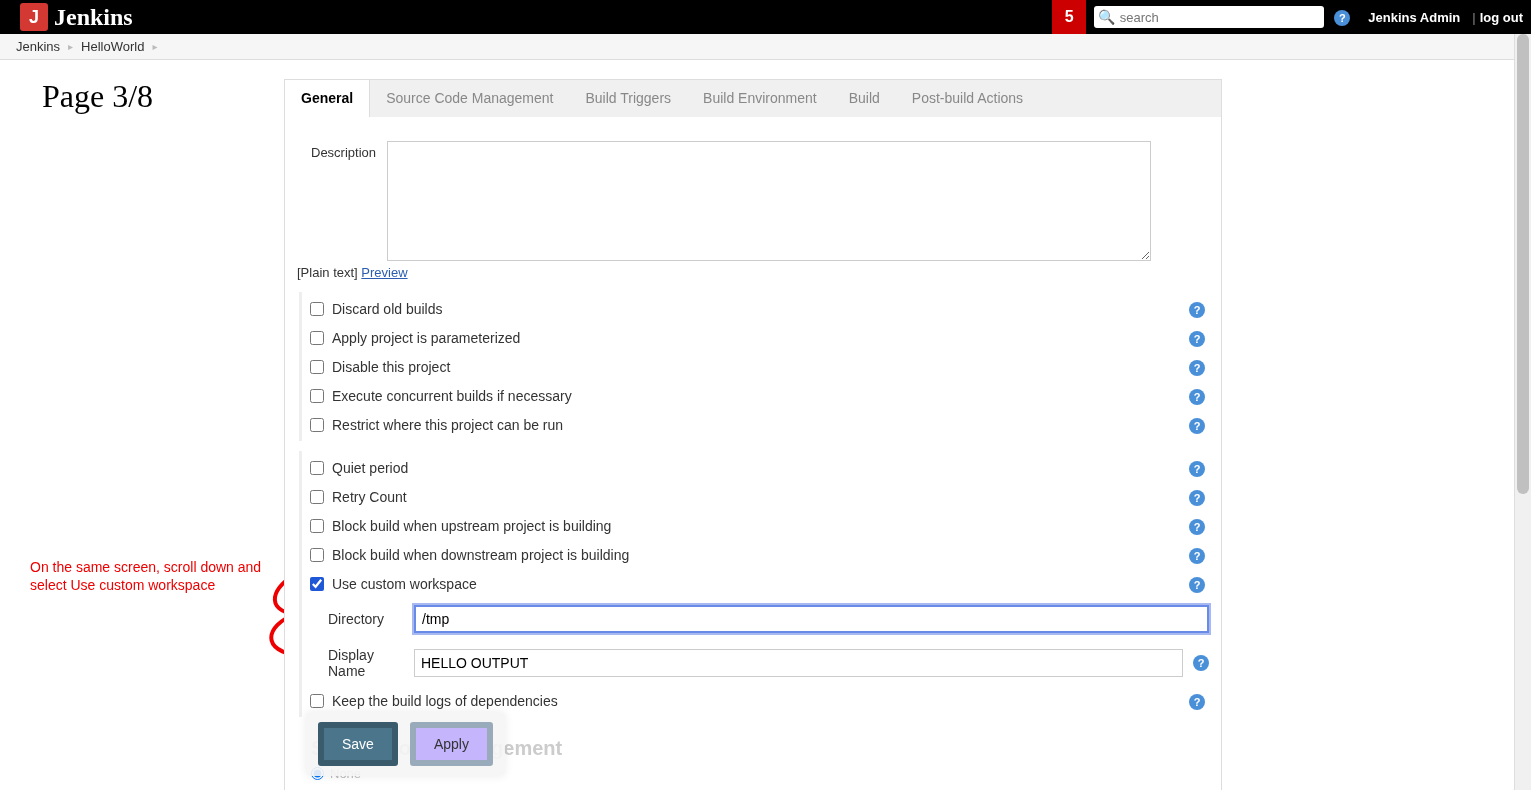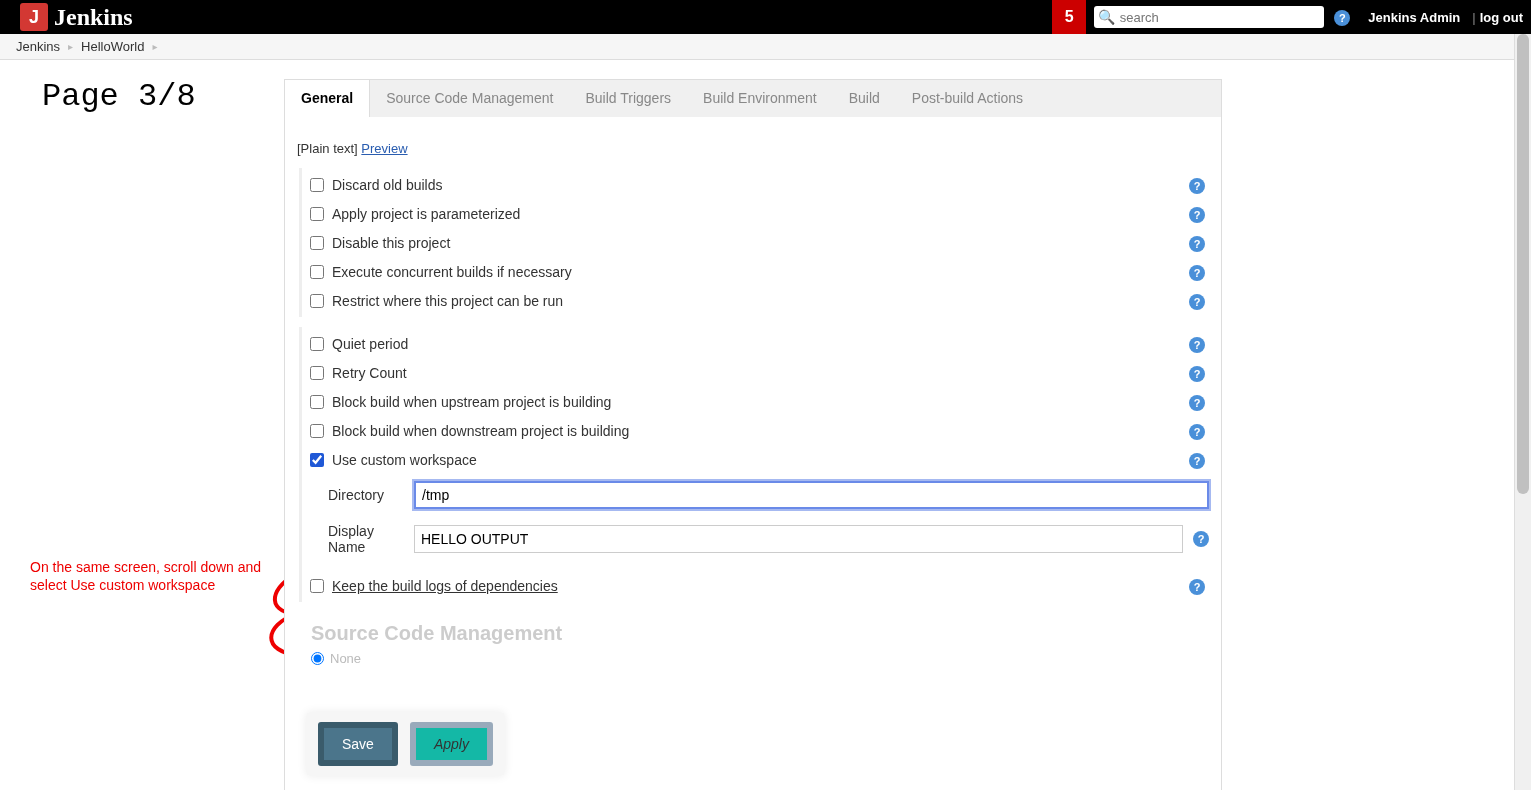--- a/index.html
+++ b/index.html
@@ -11,21 +11,21 @@
 .topbar-spacer { flex: 1; }
 .notif-badge { background: #cc0000; color: #fff; width: 34px; height: 34px; display: flex; align-items: center; justify-content: center; font-weight: bold; font-size: 16px; }
 .search-box { margin-left: 8px; display: flex; align-items: center; background: #fff; border-radius: 3px; padding: 1px 4px; width: 230px; height: 22px; }
 .search-box input { border: none; outline: none; font-size: 13px; color: #a16207; width: 100%; padding-left: 2px; }
 .help-icon { margin-left: 10px; color: #4a90d9; font-size: 14px; }
 .top-link { color: #fff; font-weight: bold; font-size: 13px; margin-left: 18px; text-decoration: none; }
 .top-sep { color: #888; margin-left: 12px; }
 .breadcrumb { background: #f6f6f6; border-bottom: 1px solid #ddd; padding: 4px 16px; height: 26px; display: flex; align-items: center; font-size: 13px; color: #666; }
 .breadcrumb .crumb { color: #333; }
 .breadcrumb .sep { color: #bbb; margin: 0 8px; font-size: 10px; }
-.page-indicator { position: absolute; left: 42px; top: 78px; font-family: Liberation Mono, monospace; font-size: 32px; font-weight: 400; color: #000; }
+.page-indicator { position: absolute; left: 42px; top: 78px; font-family: Liberation Serif, serif; font-size: 32px; font-weight: 400; color: #000; }
 .ann-left { position: absolute; left: 30px; top: 558px; color: #e00; font-size: 14px; line-height: 1.3; width: 250px; text-align:left; }
 .ann-dir { position: absolute; left: 526px; top: 600px; color: #e00; font-size: 14px; }
 .ann-name { position: absolute; left: 614px; top: 680px; color: #e00; font-size: 14px; }
 .main { position: absolute; left: 284px; top: 79px; width: 938px; }
 .tabs { display: flex; background: #f0f0f0; border: 1px solid #ddd; border-bottom: none; height: 38px; }
 .tab { padding: 10px 16px; color: #888; font-size: 14px; cursor: pointer; }
 .tab.active { background: #fff; color: #000; font-weight: bold; border-right: 1px solid #ddd; }
 .form-body { border: 1px solid #ddd; padding: 24px 12px 12px 12px; min-height: 700px; position: relative; background:#fff; border-top:none; }
 .desc-row { display: flex; margin-bottom: 4px; }
 .desc-label { width: 90px; padding-top: 4px; padding-left: 14px; }
@@ -41,21 +41,21 @@
 .sub-row { display: flex; align-items: center; margin-left: 18px; margin-top: 4px; height: 34px; }
 .sub-row .slabel { width: 86px; font-size: 14px; }
 .sub-row input[type=text] { flex:1; height: 28px; padding: 2px 6px; border: 1px solid #ccc; font-size: 14px; }
 .sub-row.highlight input { border: 2px solid #6a8ae8; outline: 2px solid rgba(106,138,232,.6); }
 .scm-head { font-size: 20px; color: #ccc; font-weight: bold; margin: 20px 0 6px 14px; }
 .scm-row { display: flex; align-items: center; margin-left: 14px; color: #bbb; font-size: 13px; }
 .scm-row input[type=radio] { margin-right: 6px; }
 .bottom-bar { position: absolute; left: 306px; bottom: 14px; display: flex; gap: 12px; background: rgba(245,245,245,.9); padding: 10px 12px; border-radius: 4px; box-shadow: 0 0 10px rgba(0,0,0,.08); }
 .btn { padding: 8px 18px; font-size: 14px; border: 6px solid #4c1d95; border-radius: 3px; cursor: pointer; }
 .btn-save { background: #4b758b; color: #fff; border-color: #3a5b6b; }
-.btn-apply { background: #14b8a6; color: #333; border-color: #9ab; font-style: italic; }
+.btn-apply { background: #c4b5fd; color: #333; border-color: #9ab; }
 .scroll-ind { position: absolute; right: 0; top: 34px; bottom: 0; width: 17px; background: #f0f0f0; border-left: 1px solid #ddd; }
 .scroll-thumb { position: absolute; right: 2px; top: 0; width: 12px; height: 460px; background: #c0c0c0; border-radius: 6px; }
 .red-arrow { position: absolute; pointer-events: none; }
 .search-glyph { color:#888; font-size:14px; margin-right:2px; }
 .qmark { display:inline-flex; width:16px; height:16px; border-radius:50%; background:#4a90d9; color:#fff; align-items:center; justify-content:center; font-size:11px; font-weight:bold; }
 </style>
 </head>
 <body>
 
 <div class="topbar">
@@ -98,20 +98,24 @@
   <div class="tabs">
     <div class="tab active">General</div>
     <div class="tab">Source Code Management</div>
     <div class="tab">Build Triggers</div>
     <div class="tab">Build Environment</div>
     <div class="tab">Build</div>
     <div class="tab">Post-build Actions</div>
   </div>
 
   <div class="form-body">
+    <div class="desc-row">
+      <div class="desc-label">Description</div>
+      <textarea class="desc-box" style=""></textarea>
+    </div>
     <div class="desc-foot">
       <span>[Plain text]</span>
       <a href="#">Preview</a>
     </div>
 
     <div class="opt-group">
       <div class="opt-row">
           <input type="checkbox" style="">
           <span class="lbl">Discard old builds</span>
           <span class="q"><span class="qmark">?</span></span>
@@ -166,21 +170,21 @@
         </div>
       <div class="sub-row highlight">
         <span class="slabel">Directory</span>
         <input type="text" value="/tmp" style="">
       </div>
       <div class="sub-row" style="margin-top:10px;">
         <span class="slabel">Display Name</span>
         <input type="text" value="HELLO OUTPUT" style="">
         <span class="q" style="margin-left:10px;"><span class="qmark">?</span></span>
       </div>
-      <div class="opt-row" style="margin-top:15px;text-decoration:underline;">
+      <div class="opt-row" style="margin-top:6px;">
           <input type="checkbox" style="">
           <span class="lbl">Keep the build logs of dependencies</span>
           <span class="q"><span class="qmark">?</span></span>
         </div>
     </div>
 
     <div class="scm-head">Source Code Management</div>
     <div class="scm-row">
         <input type="radio" checked="" style="">
         <span>None</span>

